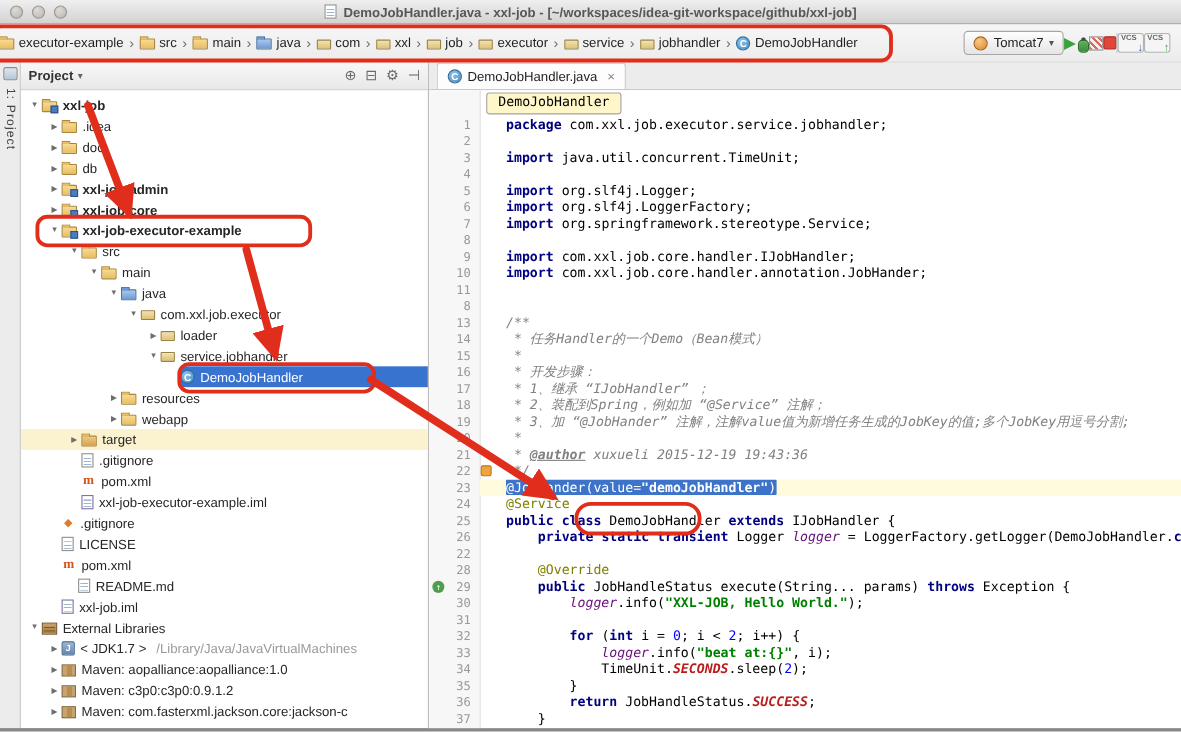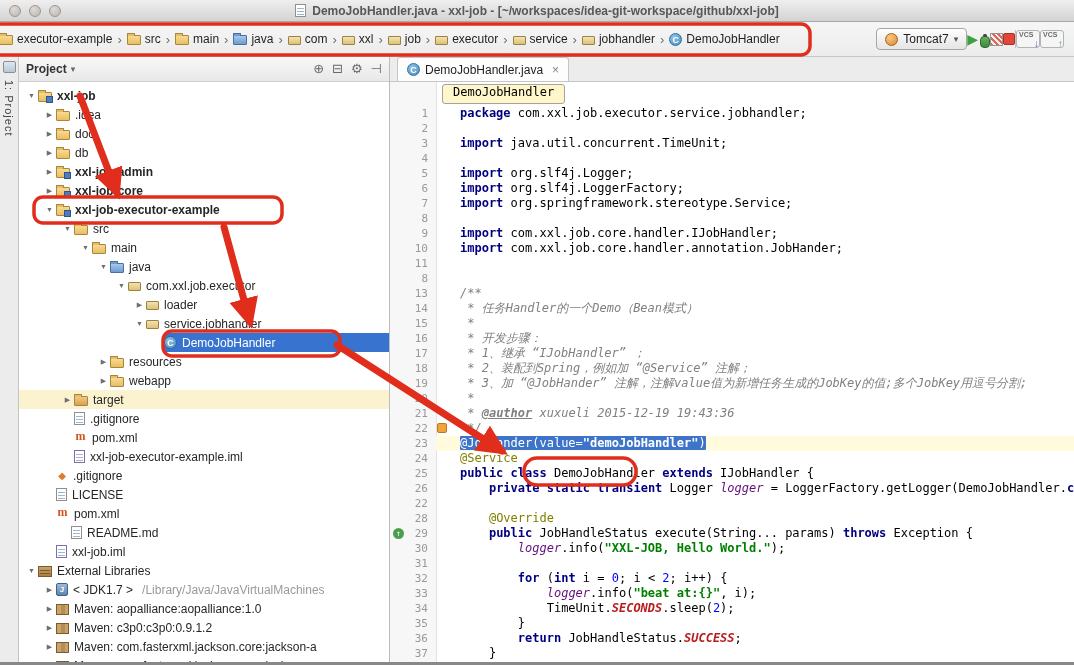--- a/index.html
+++ b/index.html
@@ -458,27 +458,20 @@
             <span class="tw">▶</span>
             <span class="tc">
               <span class="ico i-library"></span>
               <span class="tree-label">Maven: c3p0:c3p0:0.9.1.2</span>
             </span>
           </div>
           <div class="tree-row" style="padding-left: 24px;">
             <span class="tw">▶</span>
             <span class="tc">
               <span class="ico i-library"></span>
-              <span class="tree-label">Maven: com.fasterxml.jackson.core:jackson-a</span>
-            </span>
-          </div>
-          <div class="tree-row" style="padding-left: 24px;">
-            <span class="tw">▶</span>
-            <span class="tc">
-              <span class="ico i-library"></span>
               <span class="tree-label">Maven: com.fasterxml.jackson.core:jackson-c</span>
             </span>
           </div>
         </div>
     </div>
 
     <div class="editor">
       <div class="tabbar">
         <div class="tab">
           <span class="ico i-class"></span>

